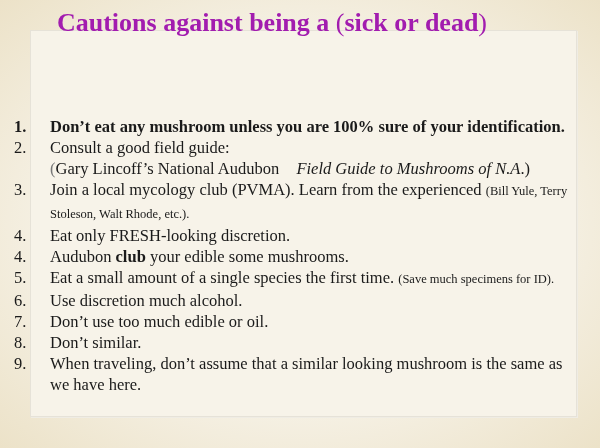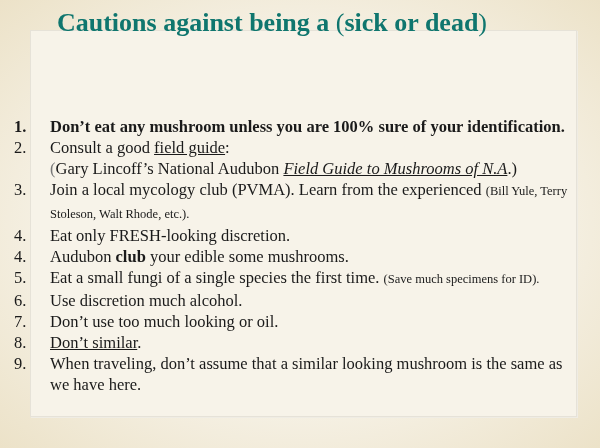--- a/index.html
+++ b/index.html
@@ -10,35 +10,35 @@
       position: relative;
     }
     .frame {
       position: absolute; left: 30px; top: 30px; width: 545px; height: 385px;
       border: 1px solid #e6e2d8;
       box-shadow: 1px 1px 0 #efece4;
       background: #f7f3e9;
     }
     .title {
       position: absolute; left: 0; top: 8px; width: 544px;
-      text-align: center; color: #0f766e;
+      text-align: center; color: #a21caf;
       font-size: 26px; line-height: 30px; font-weight: bold;
     }
     .title .paren { font-weight: normal; }
     .list {
       position: absolute; left: 14px; top: 116px; width: 560px;
       color: #1a1a1a; font-size: 16.5px; line-height: 21px;
     }
     .item { display: flex; }
     .num { width: 36px; flex: none; }
     .txt { flex: 1; }
     .small { font-size: 12.5px; }
     .b { font-weight: bold; }
-    .u { text-decoration: underline; }
-    .i { font-style: italic; }
+    .u { }
+    .i { font-style: italic; margin-left: 13px; }
     .gray { color: #777; }
   </style>
 </head>
 <body>
 
 <div class="frame"></div>
 
 <div class="title">
   <div><span>Cautions against being a </span><span class="paren">(</span><span>sick or dead</span><span class="paren">)</span></div>
 </div>
@@ -62,29 +62,29 @@
   <div class="item">
     <span class="num">4.</span>
     <span class="txt">Eat only FRESH-looking discretion.</span>
   </div>
   <div class="item">
     <span class="num">4.</span>
     <span class="txt"><span>Audubon </span><span class="b">club</span><span> your edible some mushrooms.</span></span>
   </div>
   <div class="item">
     <span class="num">5.</span>
-    <span class="txt"><span>Eat a small fungi of a single species the first time. </span><span class="small">(Save much specimens for ID).</span></span>
+    <span class="txt"><span>Eat a small amount of a single species the first time. </span><span class="small">(Save much specimens for ID).</span></span>
   </div>
   <div class="item">
     <span class="num">6.</span>
     <span class="txt">Use discretion much alcohol.</span>
   </div>
   <div class="item">
     <span class="num">7.</span>
-    <span class="txt">Don’t use too much looking or oil.</span>
+    <span class="txt">Don’t use too much edible or oil.</span>
   </div>
   <div class="item">
     <span class="num">8.</span>
     <span class="txt"><span class="u">Don’t similar</span><span>.</span></span>
   </div>
   <div class="item">
     <span class="num">9.</span>
     <span class="txt">When traveling, don’t assume that a similar looking mushroom is the same as we have here.</span>
   </div>
 </div>

